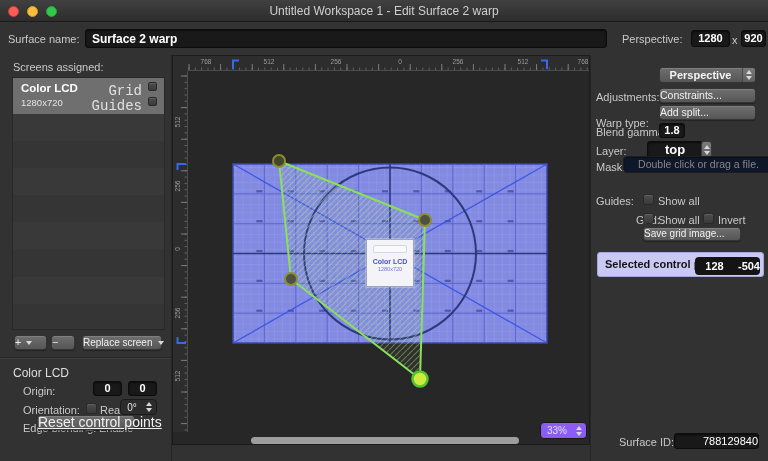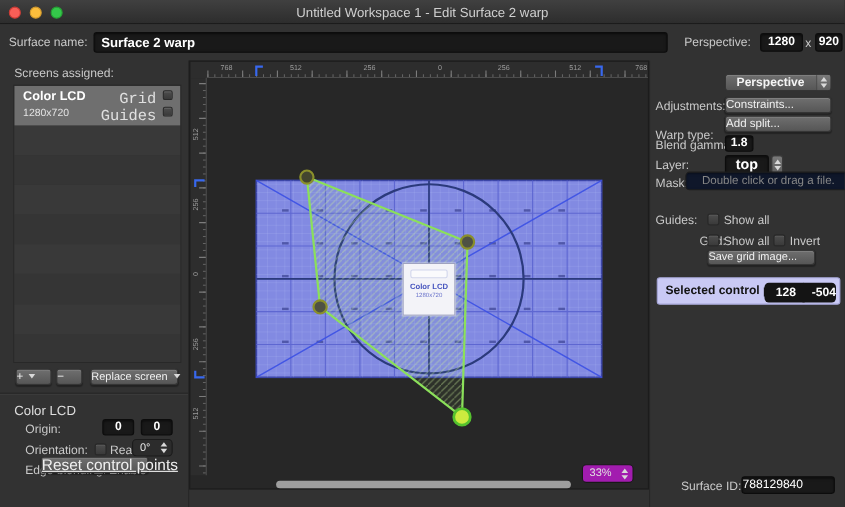--- a/index.html
+++ b/index.html
@@ -94,30 +94,30 @@
   #canvas-svg svg { font-family:"Liberation Sans", sans-serif; }
 
   .pattern-label-box { position:absolute; left:193px; top:183px; width:48px; height:48px;
     background:#f3f3f8; border:1px solid #9fa3c0; box-shadow:0 0 0 1px rgba(255,255,255,.25);
     text-align:center; }
   .plb-mini { width:34px; height:8px; margin:5px auto 0; border:1px solid #d2d6ec;
     border-radius:2px; background:rgba(255,255,255,.55); }
   .plb-name { margin-top:5px; font-size:7px; font-weight:700; color:#4553be; }
   .plb-res  { margin-top:1px; font-size:5.5px; color:#6e77cc; }
 
-  .zoom-stepper { position:absolute; left:356px; top:366px; width:47px; height:17px;
-    background:#a21caf; border:1px solid #181818; border-radius:4px; }
+  .zoom-stepper { position:absolute; left:367px; top:366px; width:47px; height:17px;
+    background:#8b5cf6; border:1px solid #181818; border-radius:4px; }
   .zoom-stepper .val { position:absolute; left:0; right:13px; top:0; bottom:0;
     display:flex; align-items:center; justify-content:center; font-size:10px; color:#e0e0e0; }
   .zoom-stepper .spin { position:absolute; right:2px; top:0; bottom:0; width:11px; }
 
   .h-scrollbar { position:absolute; left:78px; top:381px; width:268px; height:7px;
     background:#9e9e9e; border-radius:3.5px; }
 
-  .status-field { position:absolute; text-align:left; font-size:11px; line-height:14px; color:#fff; }
+  .status-field { position:absolute; text-align:right; font-size:11px; line-height:14px; color:#fff; }
 </style>
 </head>
 <body>
 
 <div class="window">
 
   <div class="titlebar">
     <div class="traffic">
       <span class="tl red"></span>
       <span class="tl yellow"></span>
@@ -322,21 +322,21 @@
     </div>
 
     <span class="panel-lbl" style="left:5px; top:36px;">Adjustments:</span>
     <div class="btn" style="position:absolute; left:68px; top:33px; width:97px; height:15px; line-height:13px;">Constraints...</div>
     <div class="btn" style="position:absolute; left:68px; top:50px; width:97px; height:15px; line-height:13px;">Add split...</div>
 
     <span class="panel-lbl" style="left:5px; top:71px;">Blend gamma:</span>
     <div class="field" style="position:absolute; left:68px; top:68px; width:26px; height:15px; font-size:11px; font-weight:600; text-align:center; line-height:13px;">1.8</div>
 
     <span class="panel-lbl" style="left:5px; top:90px;">Layer:</span>
-    <div class="field" style="position:absolute; left:68px; top:86px; width:40px; height:18px; font-size:13px; font-weight:700; text-align:center; line-height:16px;">top</div>
+    <div class="field" style="position:absolute; left:56px; top:86px; width:56px; height:18px; font-size:13px; font-weight:700; text-align:center; line-height:16px;">top</div>
     <span class="spin" style="position:absolute; left:110px; top:86px; width:11px; height:18px; background:linear-gradient(#7a7a7a,#5e5e5e); border:1px solid #3a3a3a; border-radius:3px;">
         <i class="up"></i>
         <i class="dn"></i>
       </span>
 
     <span class="panel-lbl" style="left:5px; top:106px;">Mask:</span>
     <div style="position:absolute; left:32px; top:101px; width:151px; height:17px; background:#0f172a; border:1px solid #1d1d1d; border-radius:4px; box-shadow:inset 0 1px 2px rgba(0,0,0,.4);">
       <span style="display:block; font-size:10.5px; color:#868686; text-align:center; line-height:15px; overflow:hidden; white-space:nowrap;">Double click or drag a file.</span>
     </div>
 

